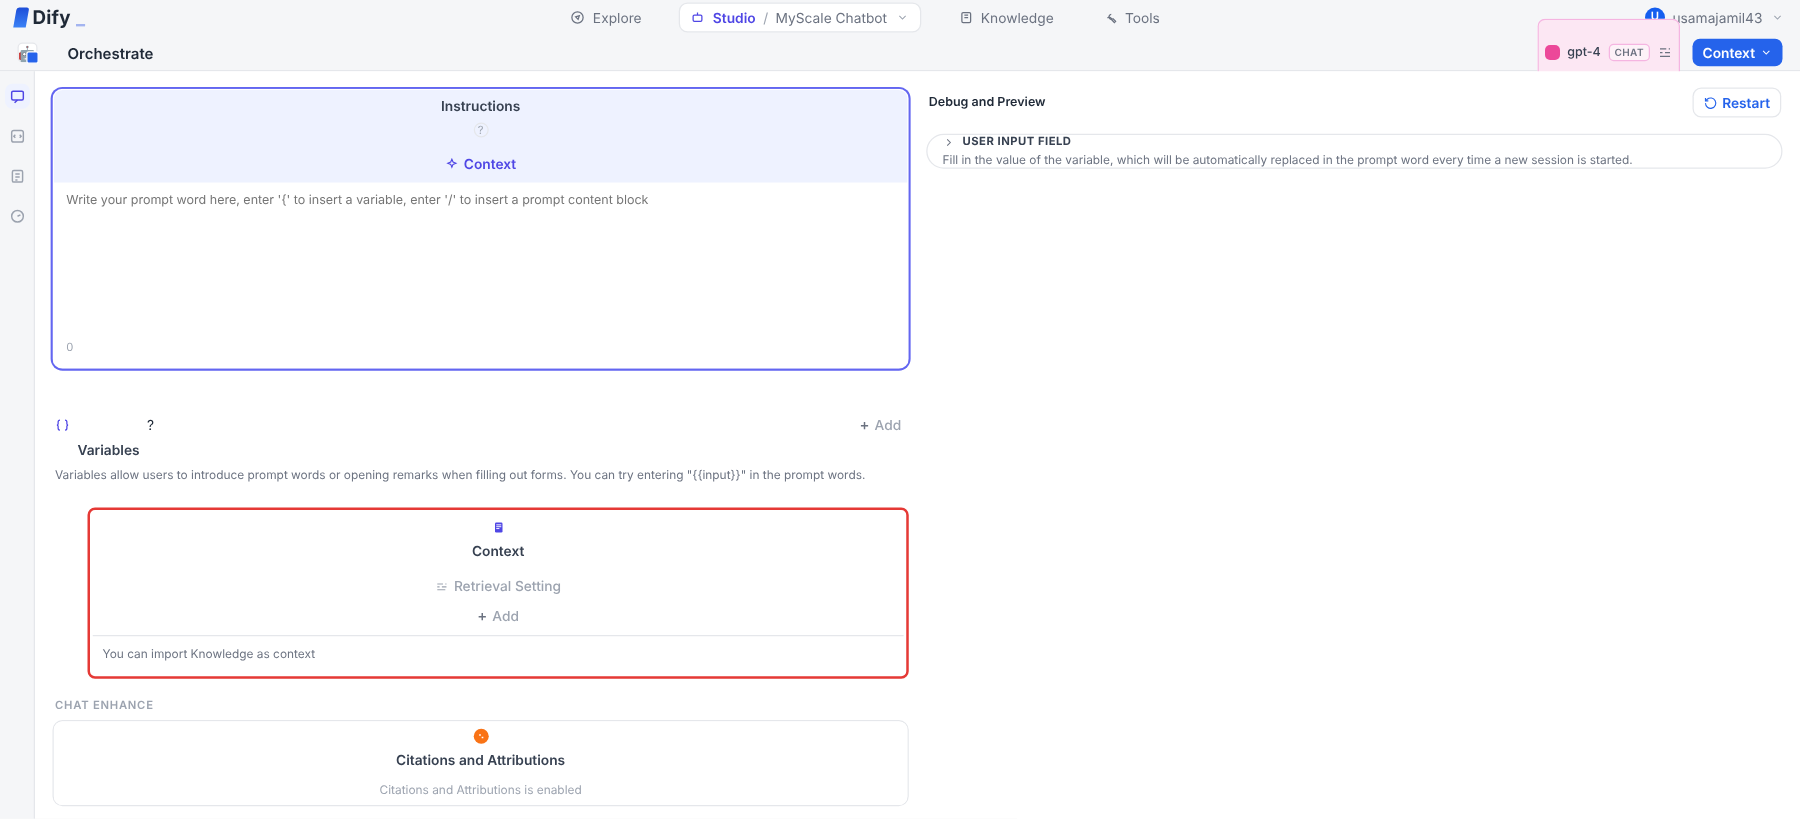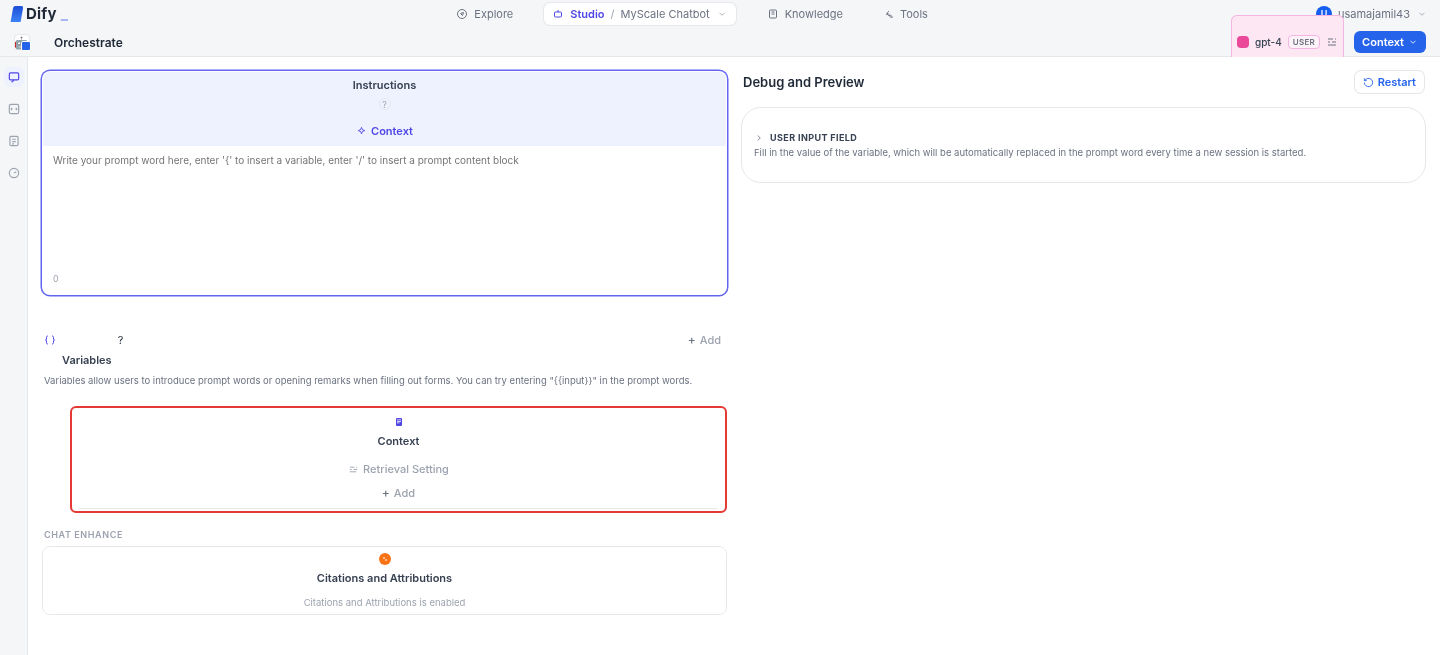--- a/index.html
+++ b/index.html
@@ -227,24 +227,24 @@
     width:12px;height:12px;border-radius:50%;
     background:#f97316; display:inline-flex;
     align-items:center;justify-content:center;
   }
 
   
   .right-hd {
     display:flex; align-items:center; justify-content:space-between;
     padding: 0 2px;
   }
-  .right-hd .ttl { font-weight:600; font-size: 13px; }
+  .right-hd .ttl { font-weight:600; font-size: 10px; }
   .info-card {
     border:1px solid var(--border); border-radius:20px;
-    padding: 24px 12px;
+    padding: 0 12px;
   }
   .info-card .row1 {
     display:flex; align-items:center; gap:6px;
     font-weight:700; font-size: 9px; letter-spacing:.4px; color:#374151;
   }
   .info-card .desc { color: var(--muted); font-size: 9.5px; margin-top:4px; }
 
   svg { display:block; }
 </style>
 </head>
@@ -319,21 +319,21 @@
 </div>
 
 <div class="tabbar">
   <div class="app-ic">🤖</div>
   <div class="title">Orchestrate</div>
   <div class="spacer"></div>
 
   <div class="model-pill">
     <span class="model-ic"></span>
     <span class="model-name">gpt-4</span>
-    <span class="model-badge">USER</span>
+    <span class="model-badge">CHAT</span>
     <span>
       <svg width="12" height="12" viewBox="0 0 24 24" fill="none" stroke="#6b7280" stroke-width="2">
           <path d="M4 6h10M20 6h-2M4 12h4M20 12h-8M4 18h14M20 18h-2"></path>
         </svg>
     </span>
   </div>
 
   <div class="btn primary">
     <span>Context</span>
     <svg width="10" height="10" viewBox="0 0 24 24" fill="none" stroke="#fff" stroke-width="2">
@@ -427,20 +427,23 @@
               <svg width="11" height="11" viewBox="0 0 24 24" fill="none" stroke="#9ca3af" stroke-width="2">
                   <path d="M4 7h10M20 7h-2M4 12h4M20 12h-8M4 17h14"></path>
                 </svg>
               <span>Retrieval Setting</span>
             </span>
             <span class="link-btn muted">
               <span class="pm">+</span>
               <span>Add</span>
             </span>
           </div>
+          <div class="card-body">
+            <span style="color:var(--muted);font-size:9.5px">You can import Knowledge as context</span>
+          </div>
         </div>
       </div>
 
       <div>
         <div class="subtle-title" style="padding:2px">CHAT ENHANCE</div>
         <div class="card" style="margin-top:4px">
           <div class="card-hd plain">
             <span class="chip-round">
               <svg width="8" height="8" viewBox="0 0 24 24" fill="#fff">
                   <path d="M7 7h4v4H7zM13 13h4v4h-4z"></path>

